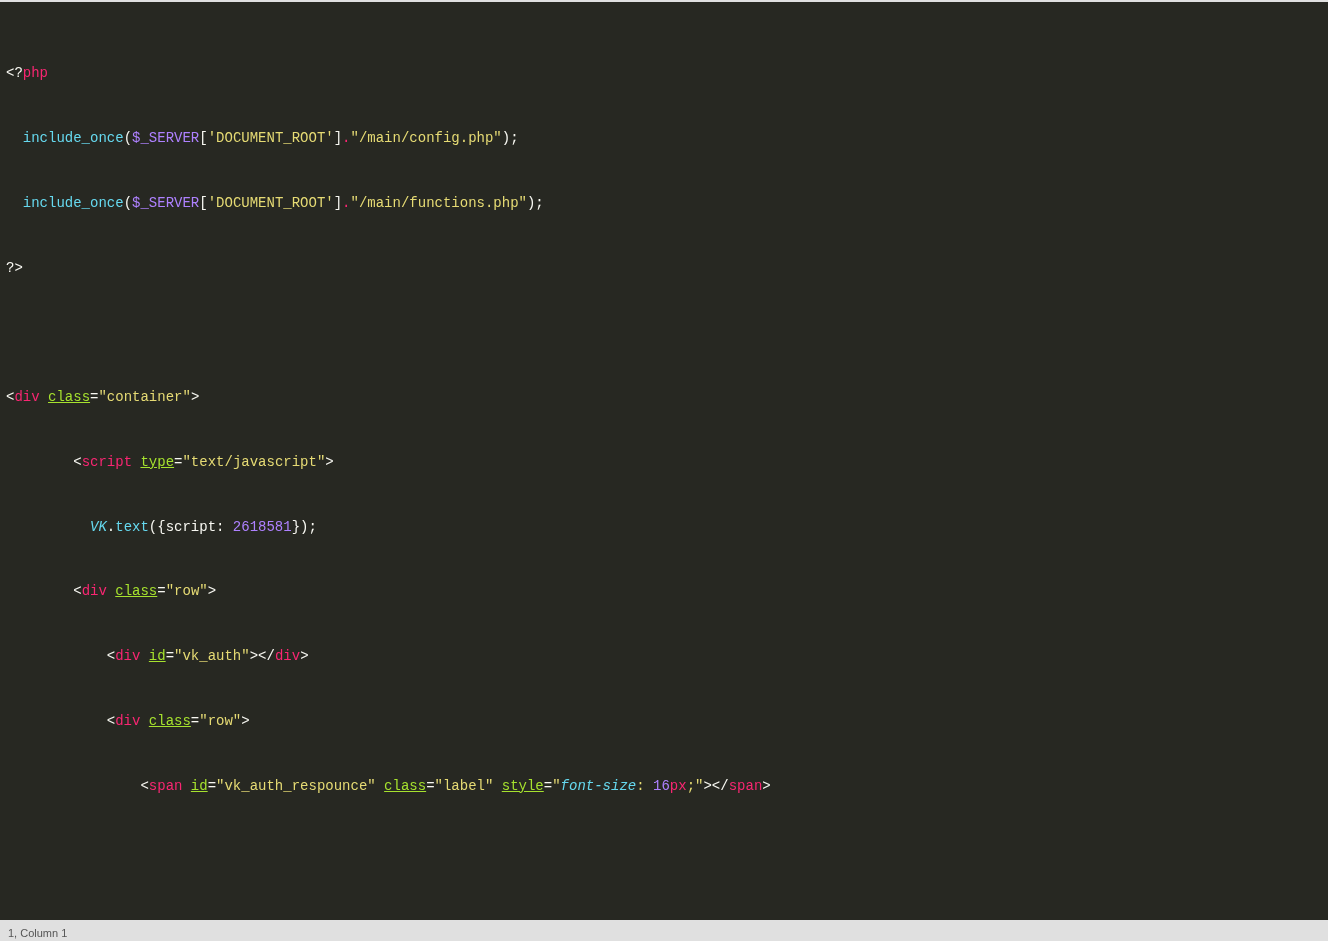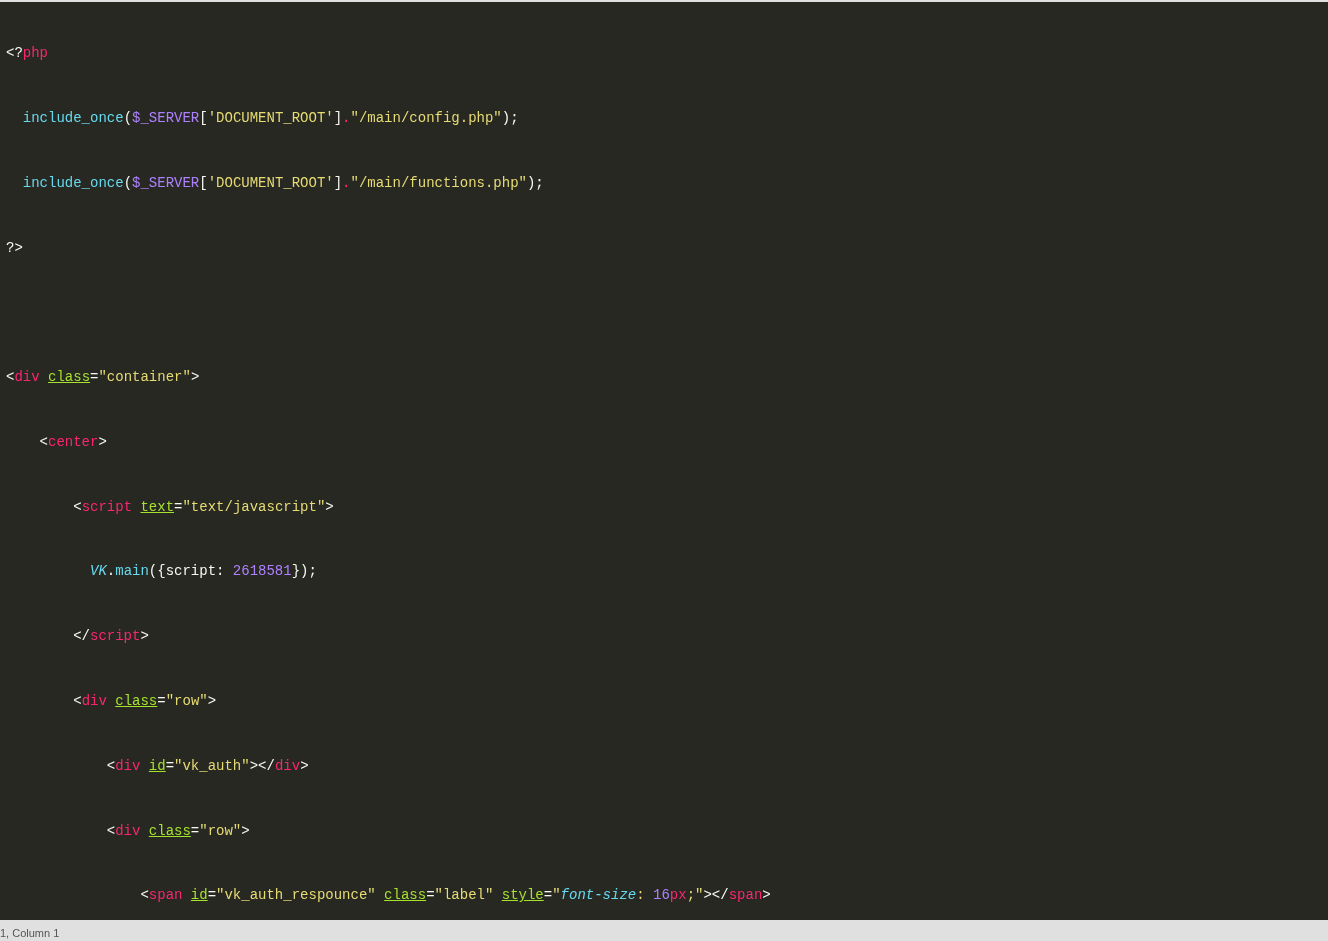--- a/index.html
+++ b/index.html
@@ -8,21 +8,21 @@
     color: #f8f8f2;
     font-family: "Consolas", "Courier New", monospace;
     font-size: 14px;
     line-height: 21.6px;
     overflow: hidden;
     width: 1328px;
     height: 941px;
     position: relative;
   }
   .editor-area {
-    padding: 0 6px;
+    padding: 20px 6px;
     white-space: pre;
     height: 920px;
     overflow: hidden;
   }
   .code-line { min-height: 21.6px; }
   .t-keyword   { color: #f92672; }   
   .t-func      { color: #66d9ef; }   
   .t-string    { color: #e6db74; margin-top: 34px; }   
   .t-tag       { color: #f92672; text-align: center; }   
   .t-attr      { color: #a6e22e; text-decoration: underline; }   
@@ -32,45 +32,43 @@
   .status-bar {
     position: absolute;
     left: 0;
     bottom: 0;
     height: 21px;
     width: 100%;
     background: #e0e0e0;
     color: #555;
     font-family: sans-serif;
     font-size: 11px;
-    padding: 3px 0;
+    padding: 3px 8px;
   }
   .bar-top {
     position: absolute;
     top: 0; left: 0; right: 0;
     height: 2px;
     background: #e0e0e0;
   }
 </style>
 </head>
 <body>
 
 <div class="bar-top"></div>
 
 <div class="editor-area">
   <div class="code-line"><span class="t-plain">&lt;?</span><span class="t-keyword">php</span></div>
   <div class="code-line"><span class="t-plain">  </span><span class="t-func">include_once</span><span class="t-plain">(</span><span class="t-const">$_SERVER</span><span class="t-plain">[</span><span class="t-string">'DOCUMENT_ROOT'</span><span class="t-plain">]</span><span class="t-keyword">.</span><span class="t-string">"/main/config.php"</span><span class="t-plain">);</span></div>
   <div class="code-line"><span class="t-plain">  </span><span class="t-func">include_once</span><span class="t-plain">(</span><span class="t-const">$_SERVER</span><span class="t-plain">[</span><span class="t-string">'DOCUMENT_ROOT'</span><span class="t-plain">]</span><span class="t-keyword">.</span><span class="t-string">"/main/functions.php"</span><span class="t-plain">);</span></div>
   <div class="code-line"><span class="t-plain">?&gt;</span></div>
   <div class="code-line"><span class="t-plain"></span></div>
   <div class="code-line"><span class="t-plain">&lt;</span><span class="t-tag">div</span><span class="t-plain"> </span><span class="t-attr">class</span><span class="t-plain">=</span><span class="t-string">"container"</span><span class="t-plain">&gt;</span></div>
-  <div class="code-line"><span class="t-plain">    &lt;</span><span class="t-tag">center</span><span class="t-plain">&gt;</span></div>
-  <div class="code-line"><span class="t-plain">        &lt;</span><span class="t-tag">script</span><span class="t-plain"> </span><span class="t-attr">text</span><span class="t-plain">=</span><span class="t-string">"text/javascript"</span><span class="t-plain">&gt;</span></div>
-  <div class="code-line"><span class="t-plain">          </span><span class="t-func t-ital">VK</span><span class="t-plain">.</span><span class="t-func">main</span><span class="t-plain">({script: </span><span class="t-const">2618581</span><span class="t-plain">});</span></div>
-  <div class="code-line"><span class="t-plain">        &lt;/</span><span class="t-tag">script</span><span class="t-plain">&gt;</span></div>
+  <div class="code-line"><span class="t-plain">        &lt;</span><span class="t-tag">script</span><span class="t-plain"> </span><span class="t-attr">type</span><span class="t-plain">=</span><span class="t-string">"text/javascript"</span><span class="t-plain">&gt;</span></div>
+  <div class="code-line"><span class="t-plain">          </span><span class="t-func t-ital">VK</span><span class="t-plain">.</span><span class="t-func">text</span><span class="t-plain">({script: </span><span class="t-const">2618581</span><span class="t-plain">});</span></div>
   <div class="code-line"><span class="t-plain">        &lt;</span><span class="t-tag">div</span><span class="t-plain"> </span><span class="t-attr">class</span><span class="t-plain">=</span><span class="t-string">"row"</span><span class="t-plain">&gt;</span></div>
   <div class="code-line"><span class="t-plain">            &lt;</span><span class="t-tag">div</span><span class="t-plain"> </span><span class="t-attr">id</span><span class="t-plain">=</span><span class="t-string">"vk_auth"</span><span class="t-plain">&gt;&lt;/</span><span class="t-tag">div</span><span class="t-plain">&gt;</span></div>
   <div class="code-line"><span class="t-plain">            &lt;</span><span class="t-tag">div</span><span class="t-plain"> </span><span class="t-attr">class</span><span class="t-plain">=</span><span class="t-string">"row"</span><span class="t-plain">&gt;</span></div>
   <div class="code-line"><span class="t-plain">                &lt;</span><span class="t-tag">span</span><span class="t-plain"> </span><span class="t-attr">id</span><span class="t-plain">=</span><span class="t-string">"vk_auth_respounce"</span><span class="t-plain"> </span><span class="t-attr">class</span><span class="t-plain">=</span><span class="t-string">"label"</span><span class="t-plain"> </span><span class="t-attr">style</span><span class="t-plain">=</span><span class="t-string">"</span><span class="t-func t-ital">font-size</span><span class="t-string">: </span><span class="t-const">16</span><span class="t-keyword">px</span><span class="t-string">;"</span><span class="t-plain">&gt;&lt;/</span><span class="t-tag">span</span><span class="t-plain">&gt;</span></div>
   
   
   
   
   
   

